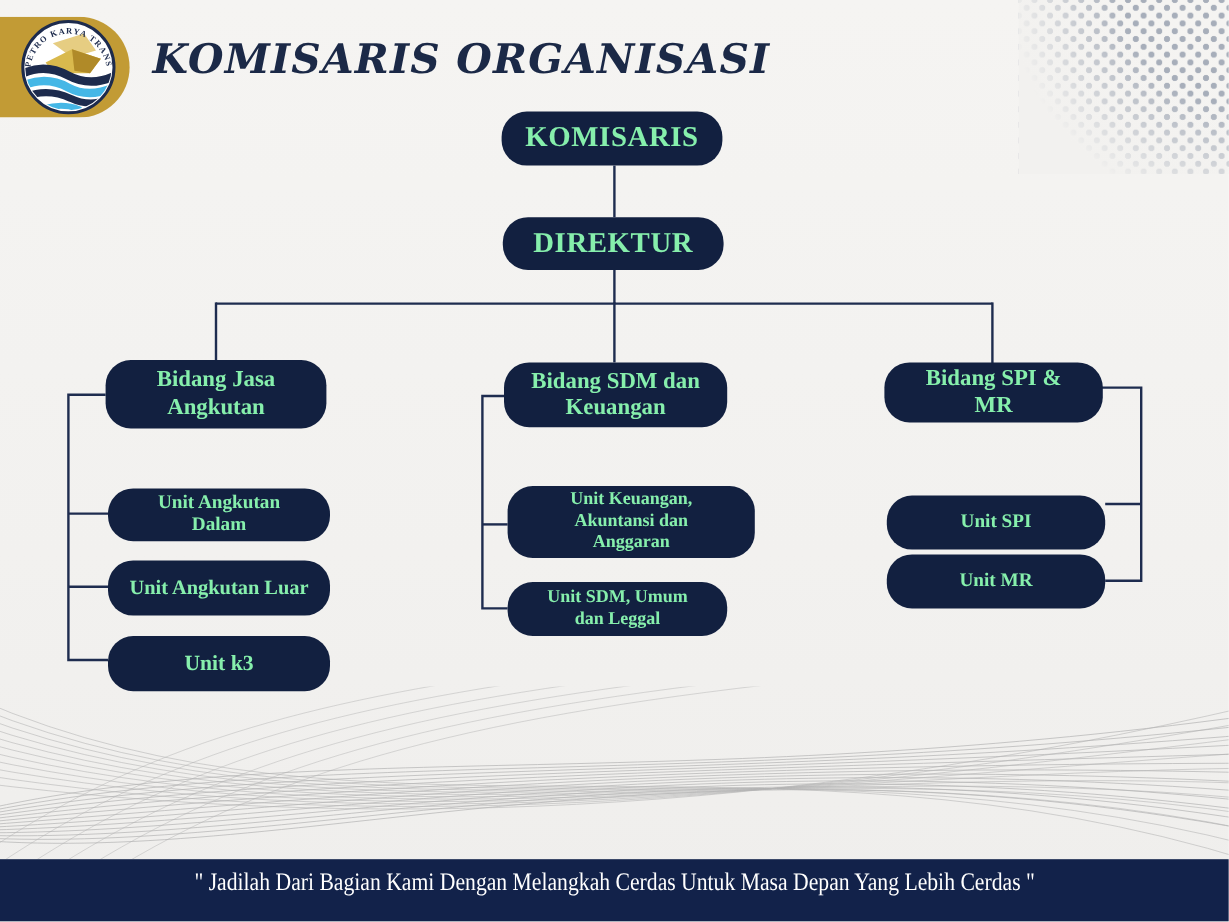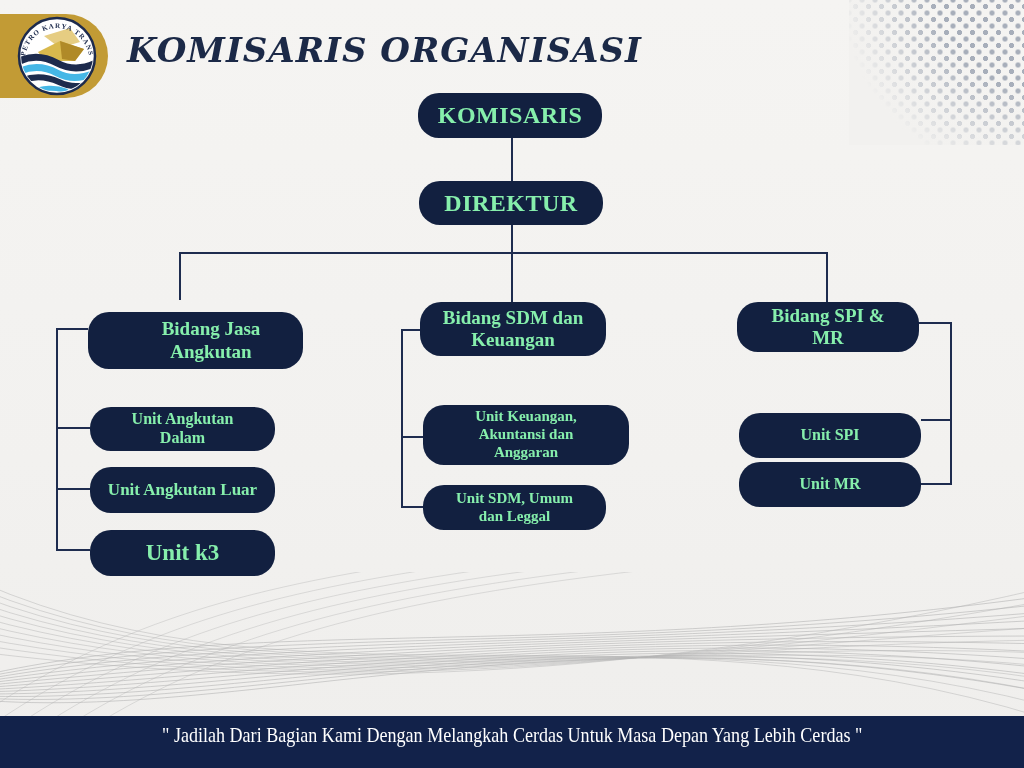--- a/index.html
+++ b/index.html
@@ -87,41 +87,41 @@
 </svg>
 
 <div class="node" style="left:418px;top:93px;width:184px;height:45px;font-size:24px;letter-spacing:0.5px;">
   <span class="nt">KOMISARIS</span>
 </div>
 
 <div class="node" style="left:419px;top:181px;width:184px;height:44px;font-size:24px;letter-spacing:0.5px;">
   <span class="nt">DIREKTUR</span>
 </div>
 
-<div class="node" style="left:88px;top:312px;width:184px;height:57px;font-size:19px;padding-left:31px;">
+<div class="node" style="left:88px;top:300px;width:184px;height:57px;font-size:19px;">
   <span class="nt" style="max-width:125px;">Bidang Jasa Angkutan</span>
 </div>
 
 <div class="node" style="left:420px;top:302px;width:186px;height:54px;font-size:19px;">
   <span class="nt" style="max-width:150px;">Bidang SDM dan Keuangan</span>
 </div>
 
 <div class="node" style="left:737px;top:302px;width:182px;height:50px;font-size:19px;">
   <span class="nt" style="max-width:125px;">Bidang SPI &amp; MR</span>
 </div>
 
 <div class="node" style="left:90px;top:407px;width:185px;height:44px;font-size:16px;">
   <span class="nt" style="max-width:115px;">Unit Angkutan Dalam</span>
 </div>
 
 <div class="node" style="left:90px;top:467px;width:185px;height:46px;font-size:17px;">
   <span class="nt">Unit Angkutan Luar</span>
 </div>
 
-<div class="node" style="left:90px;top:530px;width:185px;height:46px;font-size:23px;">
+<div class="node" style="left:90px;top:530px;width:185px;height:46px;font-size:18px;">
   <span class="nt">Unit k3</span>
 </div>
 
 <div class="node" style="left:423px;top:405px;width:206px;height:60px;font-size:15px;">
   <span class="nt" style="max-width:120px;">Unit Keuangan, Akuntansi dan Anggaran</span>
 </div>
 
 <div class="node" style="left:423px;top:485px;width:183px;height:45px;font-size:15px;">
   <span class="nt" style="max-width:135px;">Unit SDM, Umum dan Leggal</span>
 </div>

